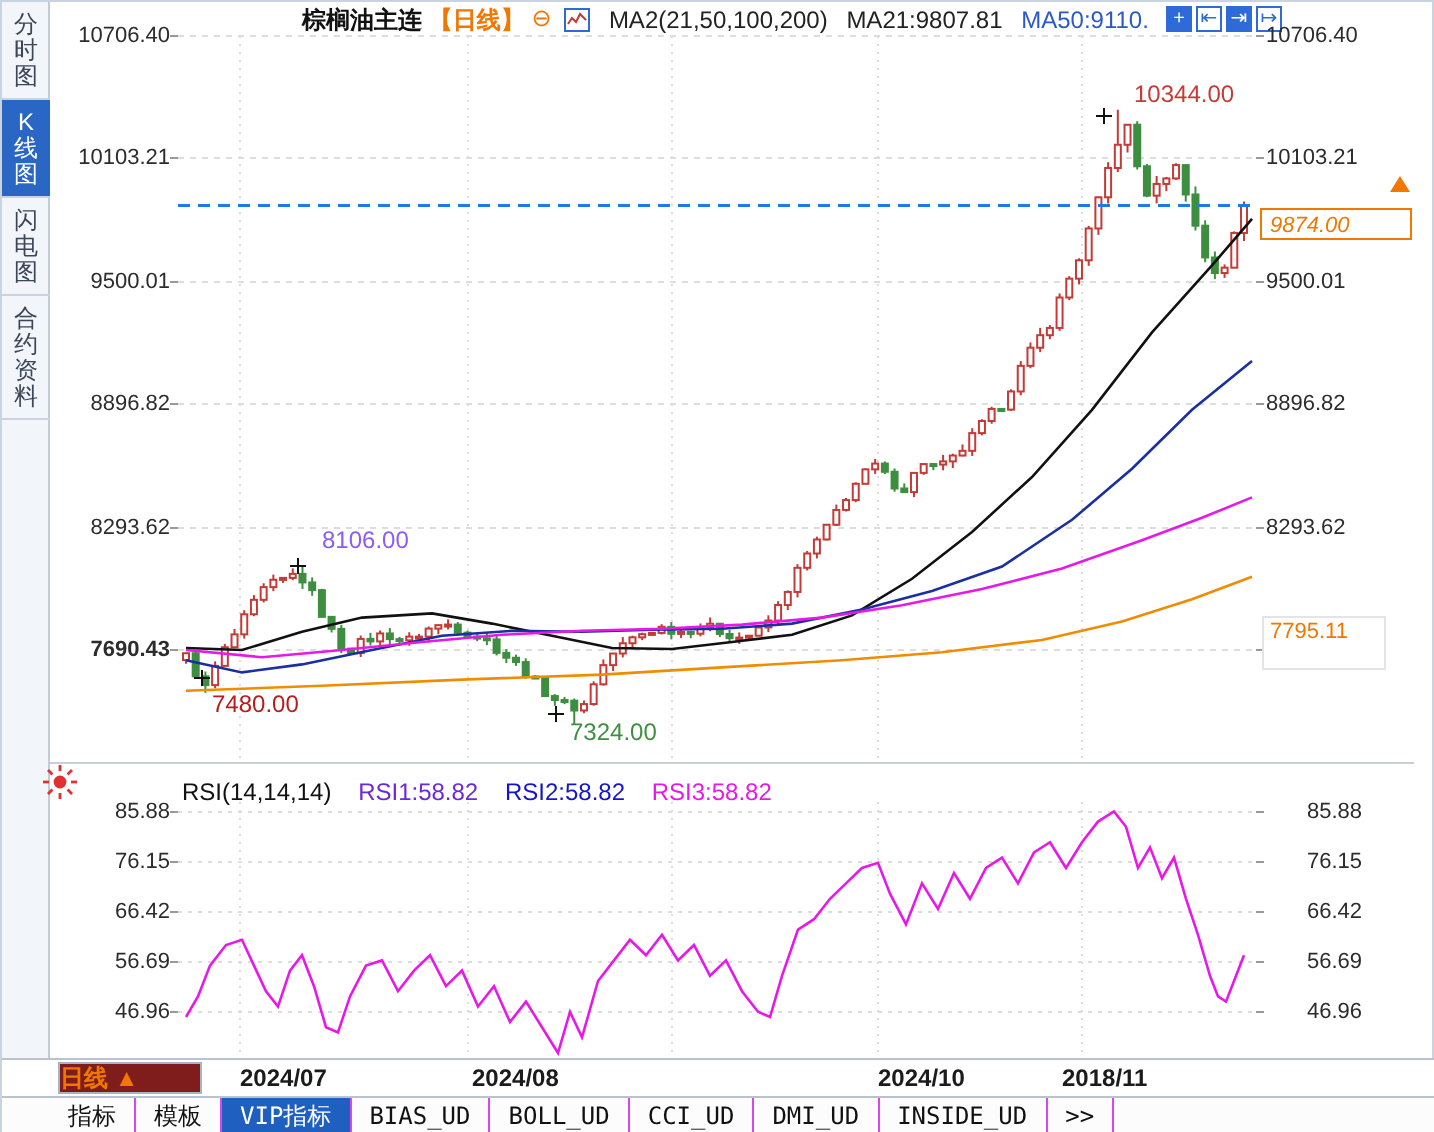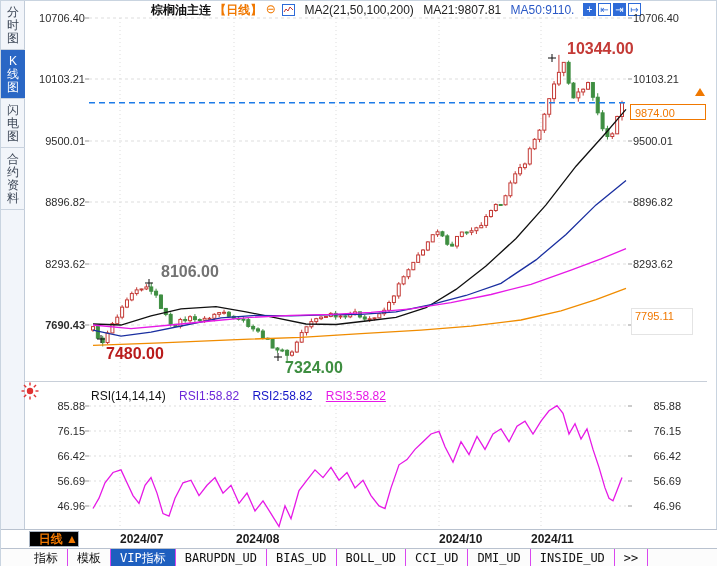--- a/index.html
+++ b/index.html
@@ -23,35 +23,35 @@
   .ticon{width:13px;height:13px;border:1px solid #2E6BD8;background:#fff;color:#2E6BD8;font-size:10px;line-height:12px;
          text-align:center;box-sizing:border-box;cursor:pointer;}
   .ticon.active{background:#2E6BD8;color:#fff;}
   
   .axlab{position:absolute;font-size:11px;color:#2c2c2c;}
   .axlab.l{left:24px;width:60px;text-align:right;}
   .axlab.r{left:632px;width:70px;text-align:left;}
   .axlab.rsir{left:632px;width:48px;text-align:right;}
   
   #curprice{position:absolute;left:629px;top:103px;width:76px;height:16px;border:1px solid #F07800;color:#F07800;
-            font-size:11px;line-height:16px;padding-left:4px;box-sizing:border-box;background:#fff;}
+            font-size:11px;line-height:16px;padding-left:4px;box-sizing:border-box;background:#fff;font-style:italic;}
   #cparrow{position:absolute;left:694px;top:87px;width:0;height:0;border-left:5px solid transparent;border-right:5px solid transparent;
            border-bottom:8px solid #F07800;}
   #settle{position:absolute;left:630px;top:307px;width:62px;height:27px;border:1px solid #E4E4E4;color:#F07800;
           font-size:11px;line-height:15px;padding-left:3px;box-sizing:border-box;background:#fff;}
   
-  .anno{position:absolute;font-size:16px;font-weight:bold;white-space:nowrap;}
+  .anno{position:absolute;font-size:12px;font-weight:normal;white-space:nowrap;}
   
   #rsihead{position:absolute;left:90px;top:388px;font-size:12px;white-space:nowrap;color:#111;}
   #rsihead span{margin-right:10px;}
   #sunicon{position:absolute;left:20px;top:381px;width:18px;height:18px;cursor:pointer;}
   
   #timebar{position:absolute;left:0;top:528px;width:717px;height:19px;border-top:1px solid #B9C2CF;background:#fff;box-sizing:border-box;}
-  #periodbox{position:absolute;left:28px;top:1px;width:50px;height:16px;border:1px solid #A9B4C2;color:#F07800;font-weight:bold;
-             font-size:12px;line-height:15px;text-align:right;background:#000000;cursor:pointer;box-sizing:border-box;}
+  #periodbox{position:absolute;left:28px;top:1px;width:72px;height:16px;border:1px solid #A9B4C2;color:#F07800;font-weight:bold;
+             font-size:12px;line-height:15px;text-align:left;background:#7f1d1d;cursor:pointer;box-sizing:border-box;}
   .datelab{position:absolute;top:2px;font-size:12px;font-weight:bold;color:#1b1b1b;white-space:nowrap;}
   .datelab.hl{color:#F07800;}
   
   #tabsbar{position:absolute;left:0;top:547px;width:717px;height:19px;border-top:1px solid #B9C2CF;background:#FCFCFC;
            display:flex;box-sizing:border-box;padding-left:24px;}
   .btab{font-family:"DejaVu Sans Mono","Liberation Mono",monospace;font-size:12px;color:#111;line-height:18px;
         padding:0 9px;border-right:1px solid #d946ef;cursor:pointer;white-space:nowrap;}
   .btab.active{background:#1E5FBF;color:#fff;}
 </style>
 </head>
@@ -396,21 +396,21 @@
     </div>
 
   <div id="curprice">9874.00</div>
   <div id="cparrow"></div>
   <div id="settle">7795.11</div>
 
   <div id="rsihead">
     <span>RSI(14,14,14)</span>
     <span id="rsi1" style="color: #6d28d9;">RSI1:58.82</span>
     <span id="rsi2" style="color: rgb(20, 20, 200);">RSI2:58.82</span>
-    <span id="rsi3" style="color: rgb(230, 25, 230); text-decoration: underline;">RSI3:58.82</span>
+    <span id="rsi3" style="color: rgb(230, 25, 230);">RSI3:58.82</span>
   </div>
 
   <svg id="sunicon" viewBox="0 0 18 18">
     <circle cx="9" cy="9" r="3.2" fill="#E03131"></circle>
     <g stroke="#E03131" stroke-width="1.4">
       <line x1="9" y1="0.5" x2="9" y2="3.5"></line>
         <line x1="9" y1="14.5" x2="9" y2="17.5"></line>
       <line x1="0.5" y1="9" x2="3.5" y2="9"></line>
         <line x1="14.5" y1="9" x2="17.5" y2="9"></line>
       <line x1="3" y1="3" x2="5.2" y2="5.2"></line>
@@ -421,28 +421,27 @@
   </svg>
 
   <div id="timebar">
     <div id="periodbox">
       <span>日线</span>
       <span>▲</span>
     </div>
   <div class="datelab" style="left: 119px;">2024/07</div>
       <div class="datelab" style="left: 235px;">2024/08</div>
       <div class="datelab" style="left: 438px;">2024/10</div>
-      <div class="datelab" style="left: 530px;">2024/11</div>
+      <div class="datelab" style="left: 530px;">2018/11</div>
     </div>
 
   <div id="tabsbar">
       <div class="btab">指标</div>
       <div class="btab">模板</div>
       <div class="btab active" style="background: rgb(30, 95, 191);">VIP指标</div>
-      <div class="btab">BARUPDN_UD</div>
       <div class="btab">BIAS_UD</div>
       <div class="btab">BOLL_UD</div>
       <div class="btab">CCI_UD</div>
       <div class="btab">DMI_UD</div>
       <div class="btab">INSIDE_UD</div>
       <div class="btab">&gt;&gt;</div>
     </div>
 <div class="axlab l" style="top: 11px;">10706.40</div>
     <div class="axlab l" style="top: 72px;">10103.21</div>
     <div class="axlab l" style="top: 134px;">9500.01</div>
@@ -457,17 +456,17 @@
     <div class="axlab l" style="top: 399px;">85.88</div>
     <div class="axlab rsir" style="top: 399px;">85.88</div>
     <div class="axlab l" style="top: 424px;">76.15</div>
     <div class="axlab rsir" style="top: 424px;">76.15</div>
     <div class="axlab l" style="top: 449px;">66.42</div>
     <div class="axlab rsir" style="top: 449px;">66.42</div>
     <div class="axlab l" style="top: 474px;">56.69</div>
     <div class="axlab rsir" style="top: 474px;">56.69</div>
     <div class="axlab l" style="top: 499px;">46.96</div>
     <div class="axlab rsir" style="top: 499px;">46.96</div>
-    <div class="anno" style="left: 160px; top: 262px; color: #737373;">8106.00</div>
+    <div class="anno" style="left: 160px; top: 262px; color: #8b5cf6;">8106.00</div>
     <div class="anno" style="left: 566px; top: 39px; color: rgb(196, 58, 54);">10344.00</div>
     <div class="anno" style="left: 105px; top: 344px; color: #b91c1c;">7480.00</div>
     <div class="anno" style="left: 284px; top: 358px; color: rgb(62, 142, 65);">7324.00</div>
   </div>
 
 </body></html>

